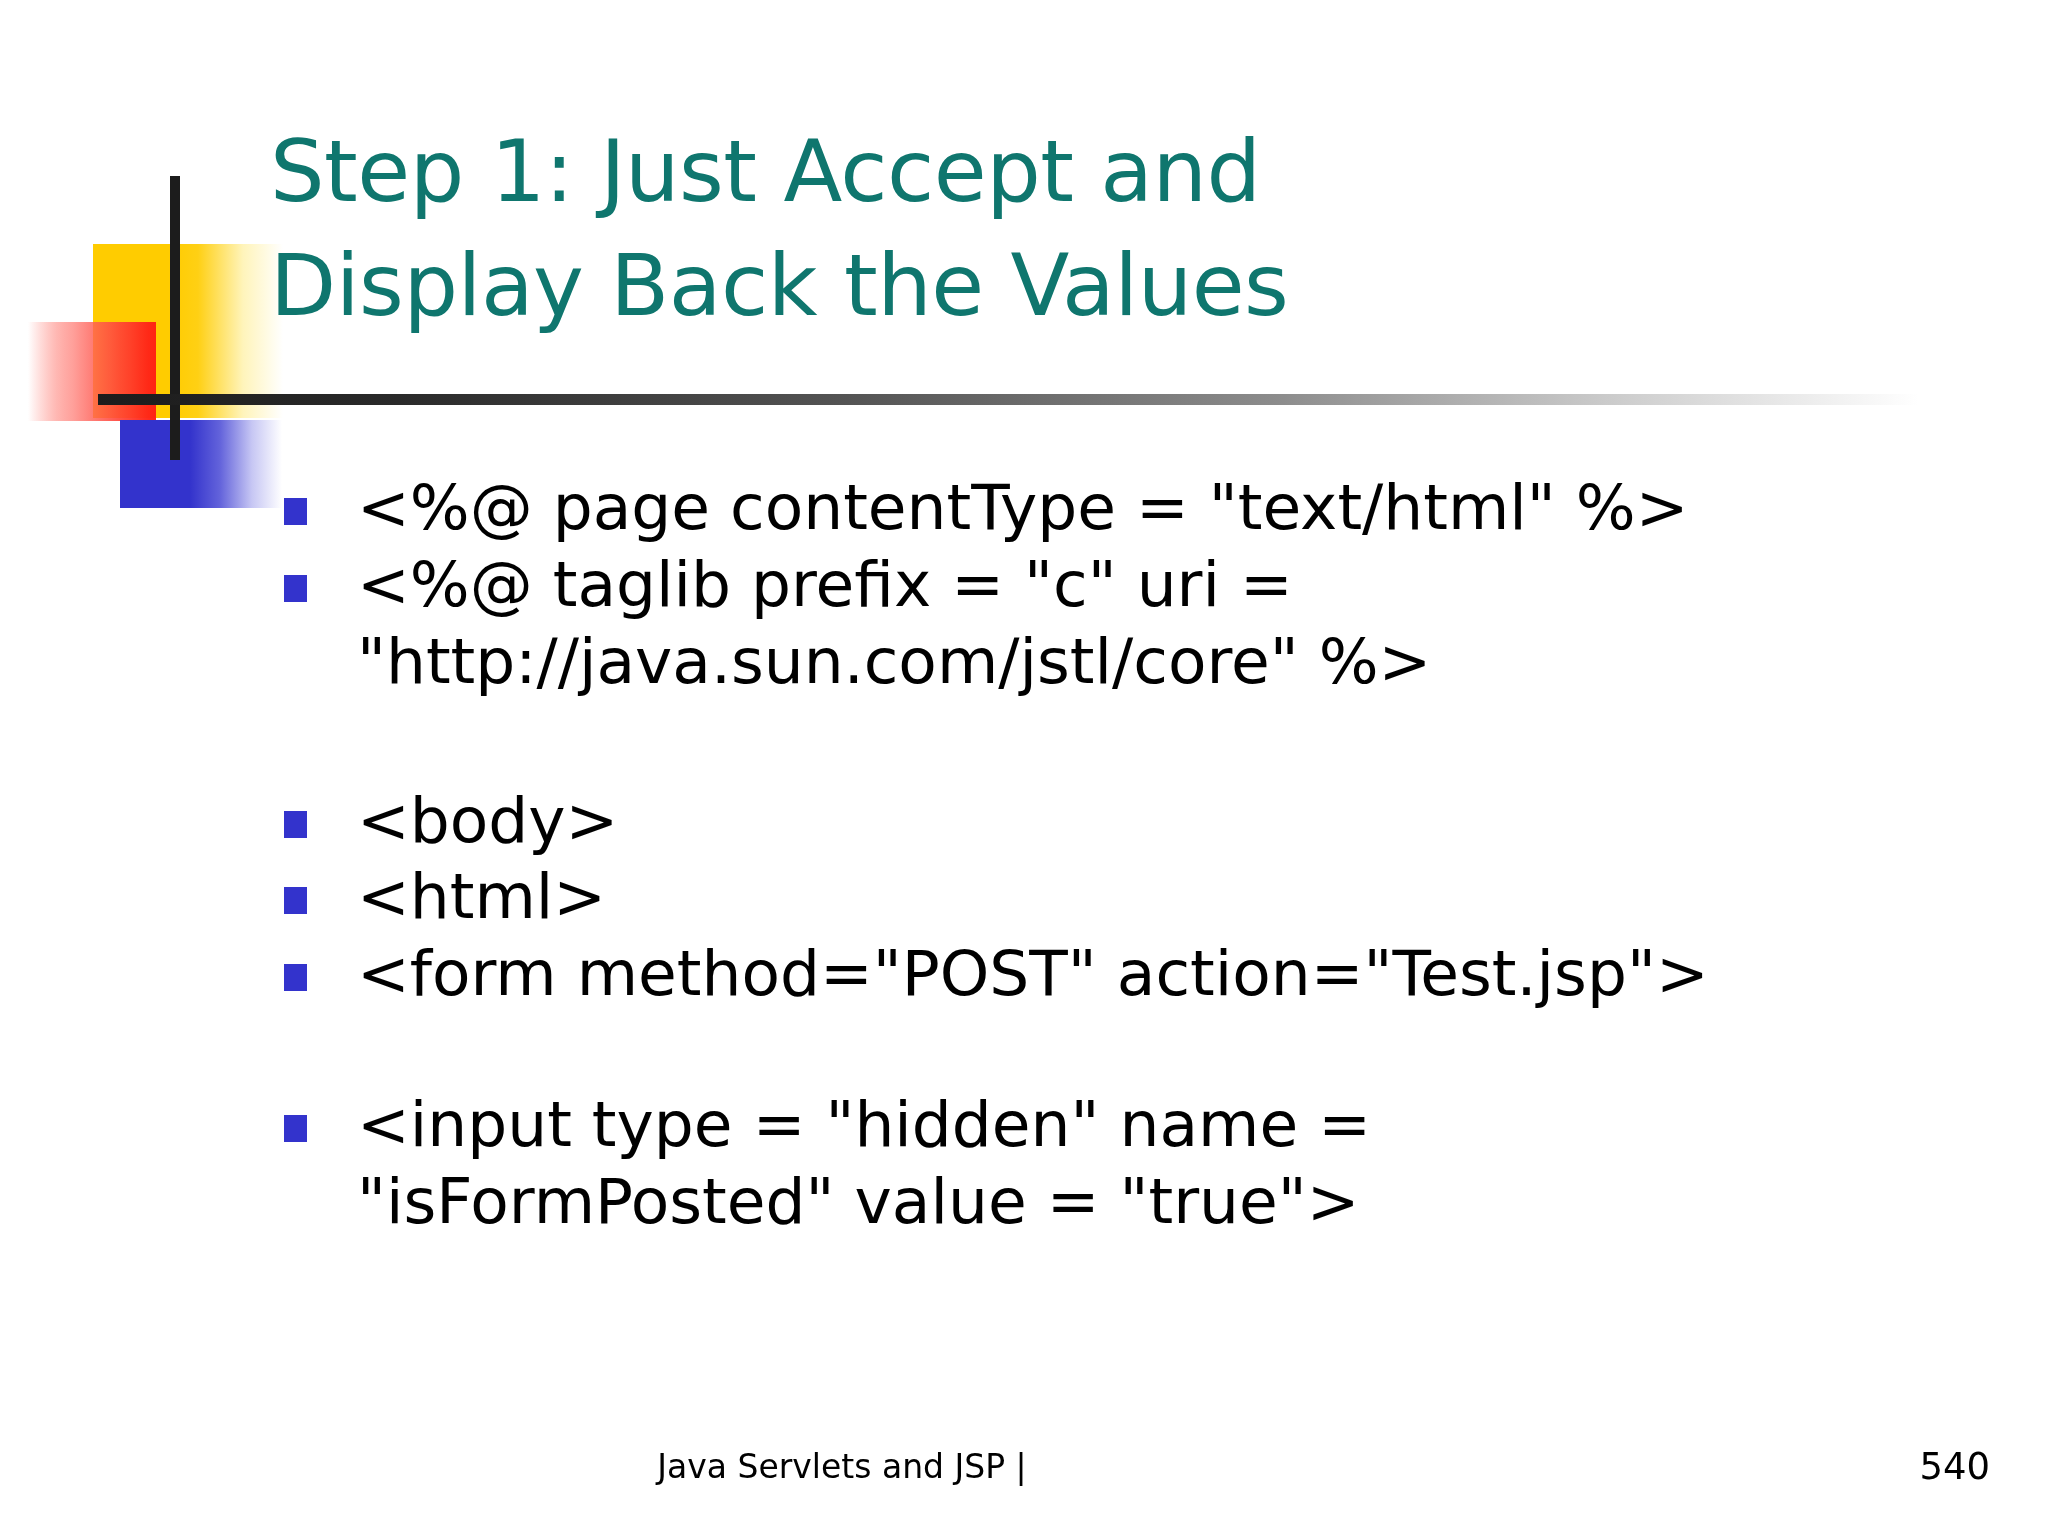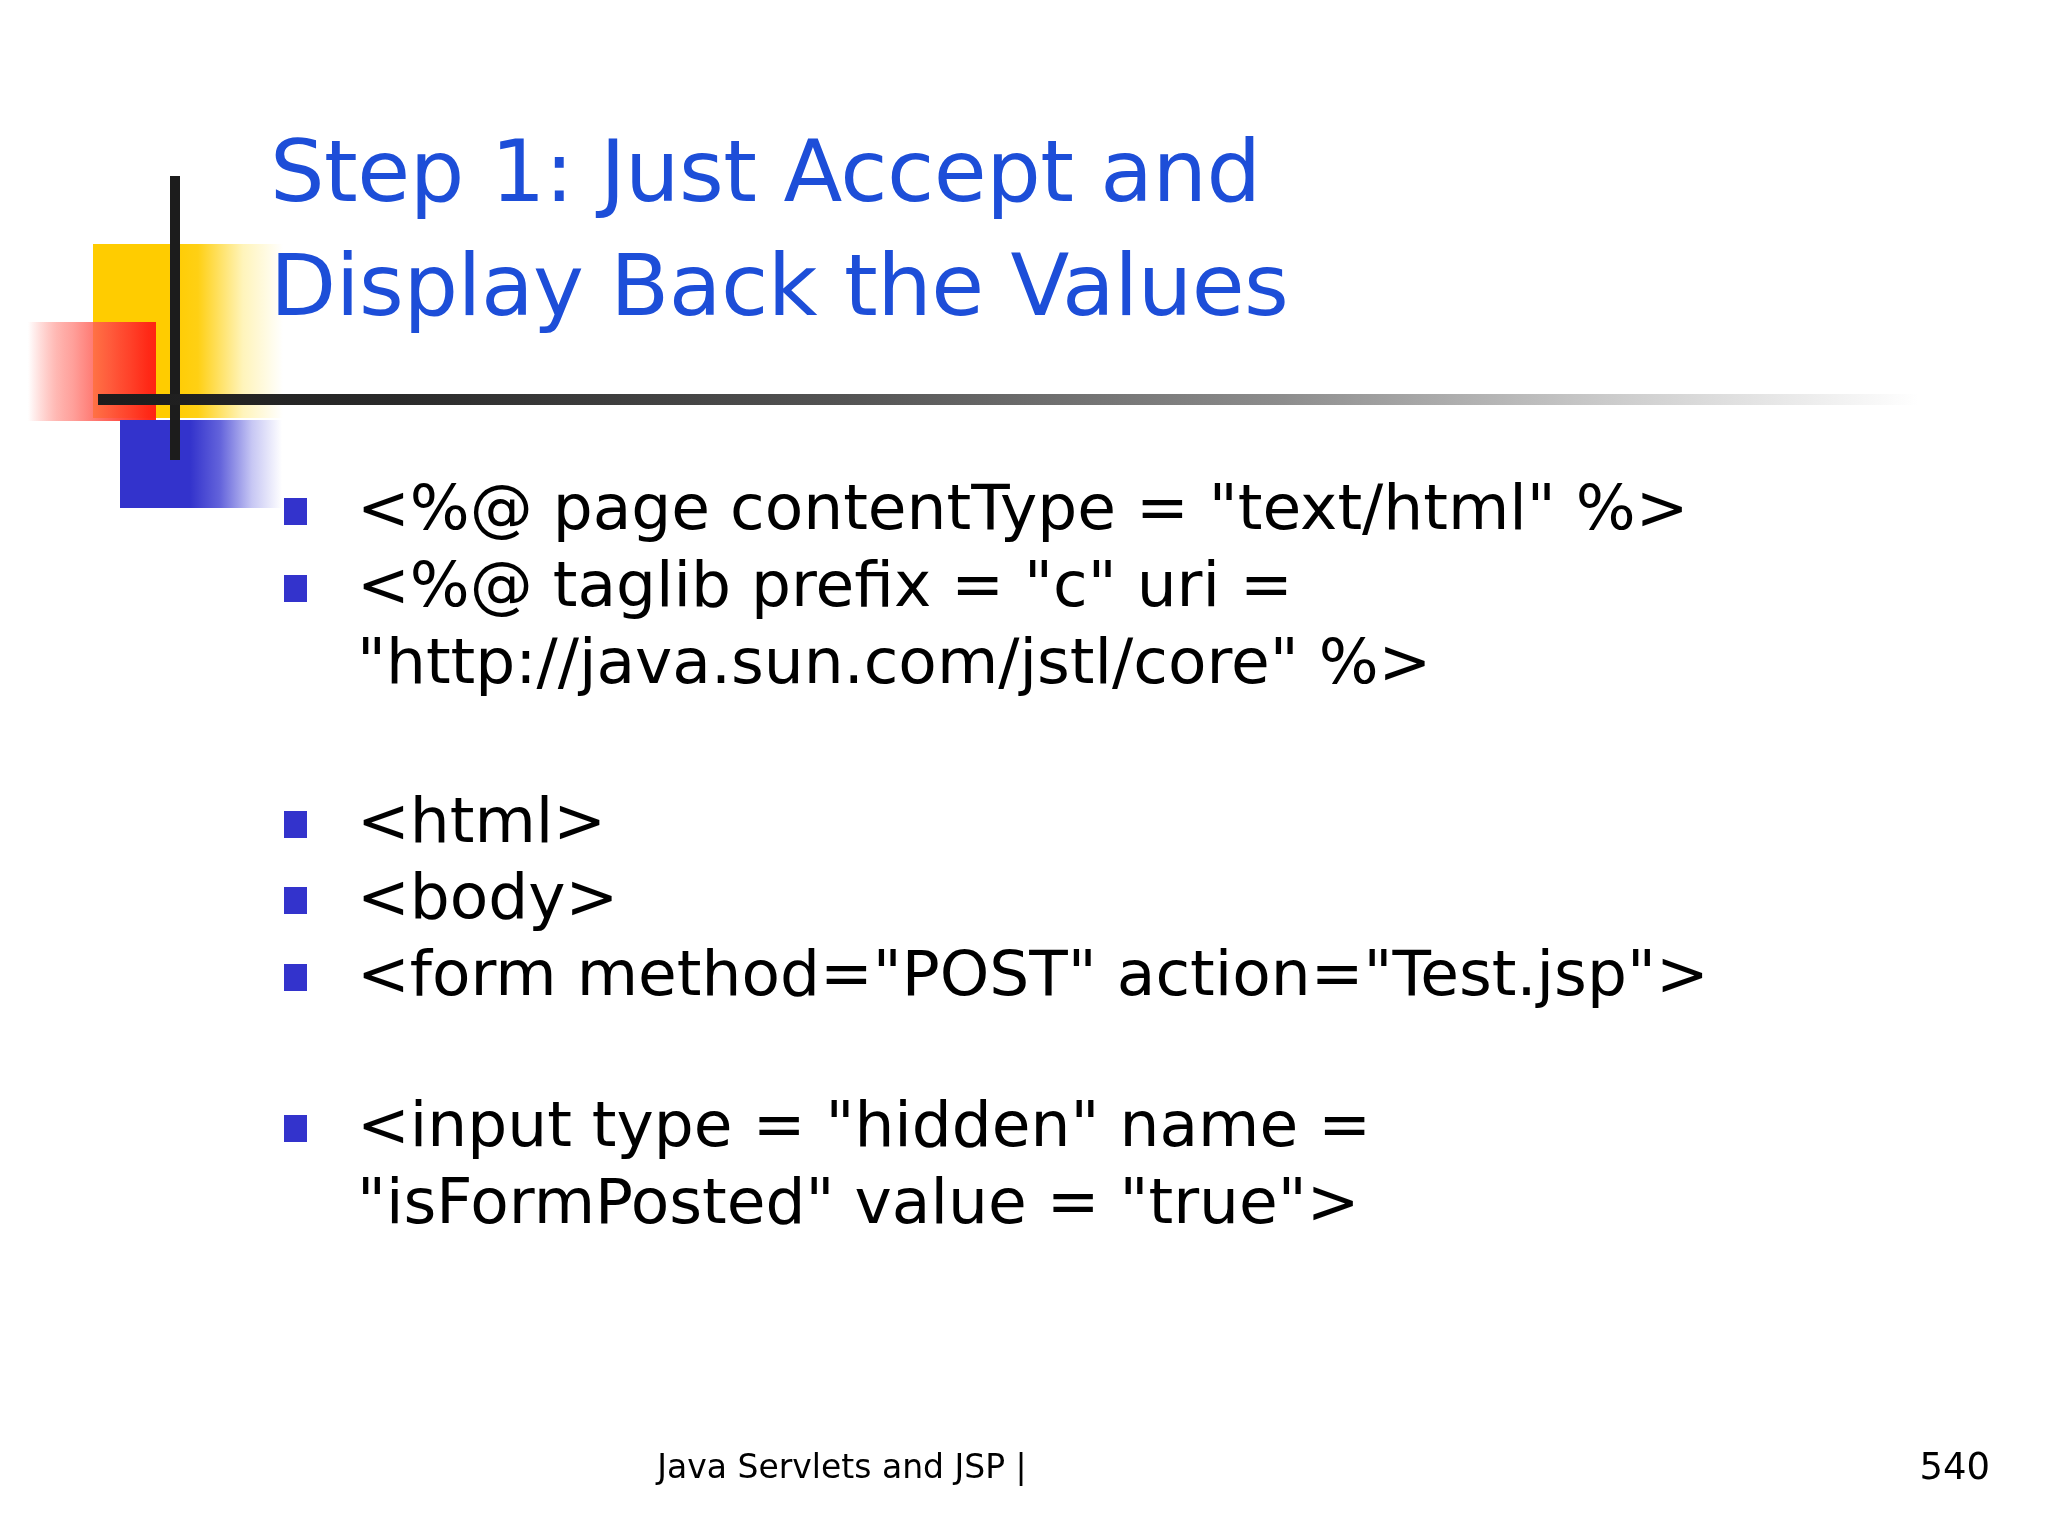--- a/index.html
+++ b/index.html
@@ -82,21 +82,21 @@
     height: 11px;
     background: linear-gradient(to right, #1c1c1c 0px, #2a2a2a 300px, #555555 760px, #8c8c8c 1180px, #c9c9c9 1500px, rgba(255,255,255,0) 1820px);
   }
 
   
   .title {
     position: absolute;
     left: 270px;
     top: 56px;
     width: 1560px;
-    color: #1d4ed8;
+    color: #0f766e;
     font-family: "DejaVu Sans", sans-serif;
     font-size: 86px;
     line-height: 1.33;
     font-weight: normal;
     letter-spacing: -0.5px;
     white-space: pre-line;
   }
 
   
   .body-list {
@@ -185,26 +185,26 @@
     <li class="bullet-row">
       <span class="marker"></span>
       <span class="btext">&lt;%@ taglib prefix = "c" uri =
 "http://java.sun.com/jstl/core" %&gt;</span>
     </li>
 
     <li class="spacer-row"></li>
 
     <li class="bullet-row">
       <span class="marker"></span>
+      <span class="btext">&lt;body&gt;</span>
+    </li>
+
+    <li class="bullet-row">
+      <span class="marker"></span>
       <span class="btext">&lt;html&gt;</span>
-    </li>
-
-    <li class="bullet-row">
-      <span class="marker"></span>
-      <span class="btext">&lt;body&gt;</span>
     </li>
 
     <li class="bullet-row">
       <span class="marker"></span>
       <span class="btext">&lt;form method="POST" action="Test.jsp"&gt;</span>
     </li>
 
     <li class="spacer-row-small"></li>
 
     <li class="bullet-row">

